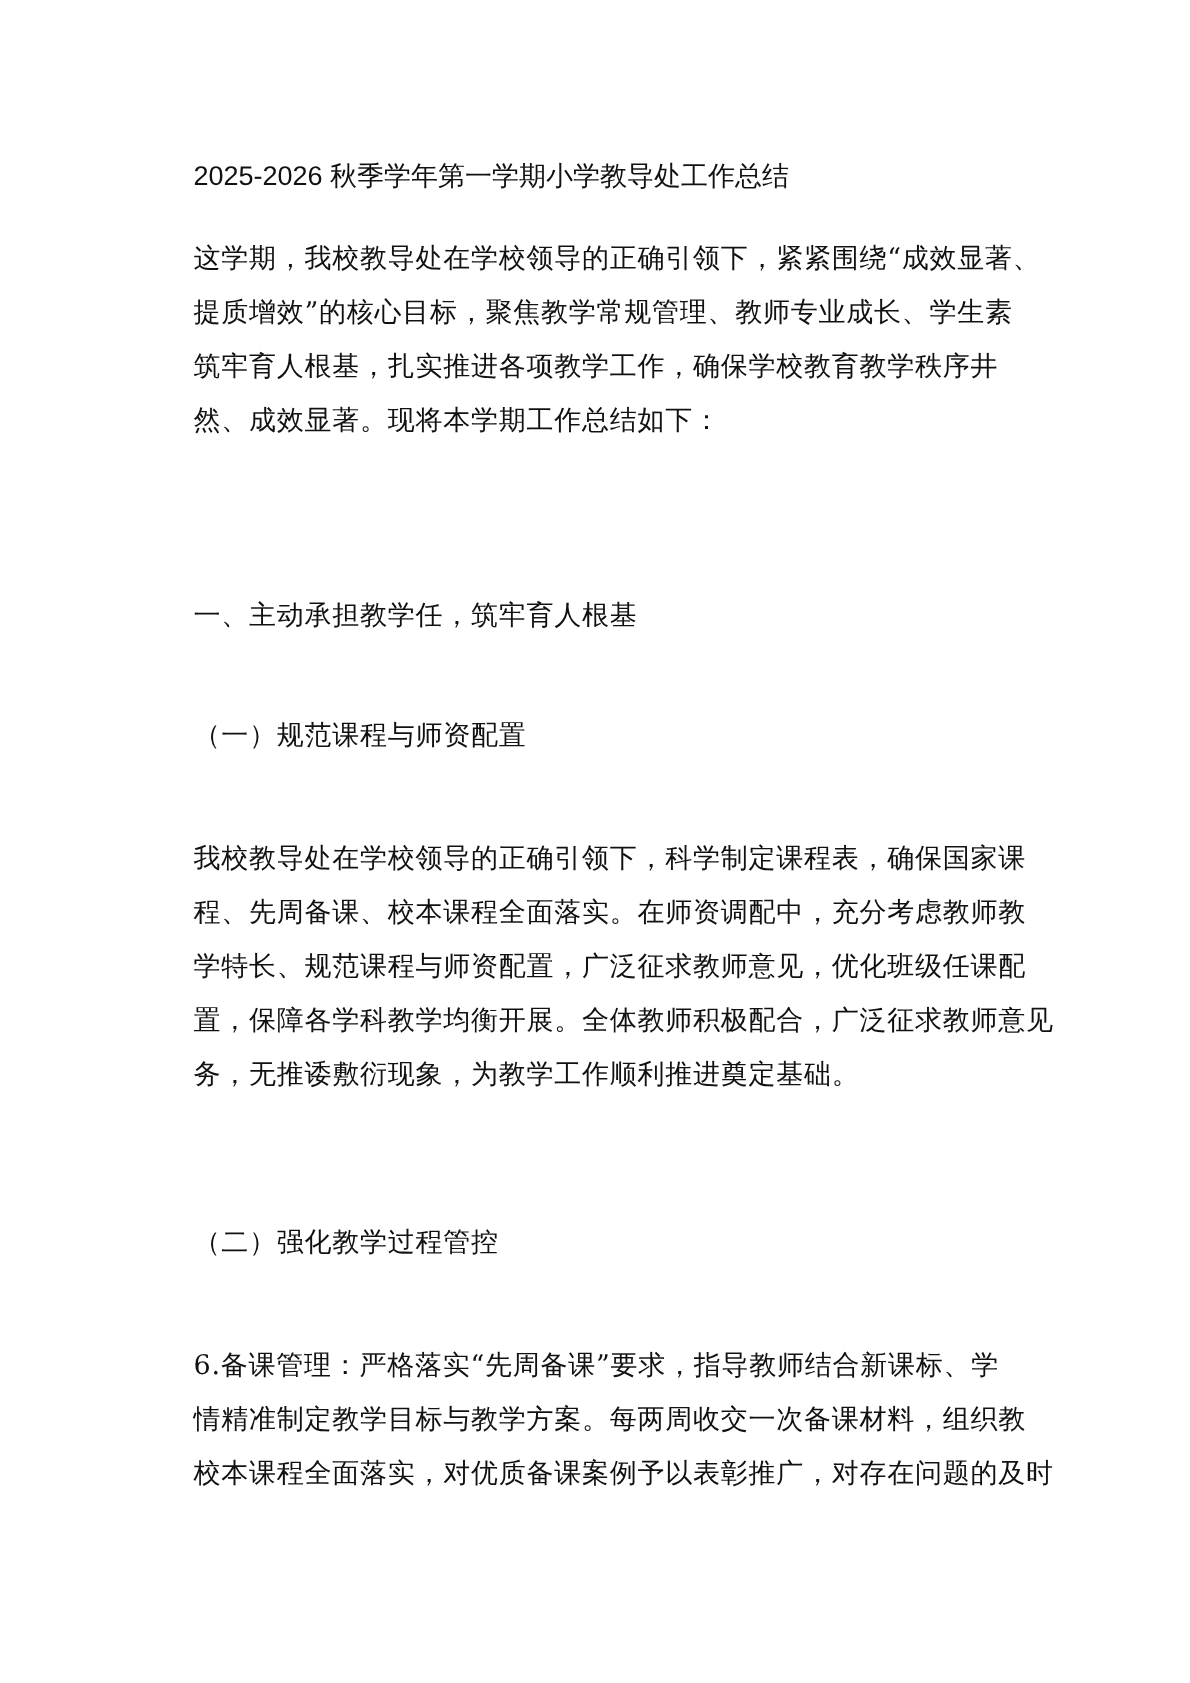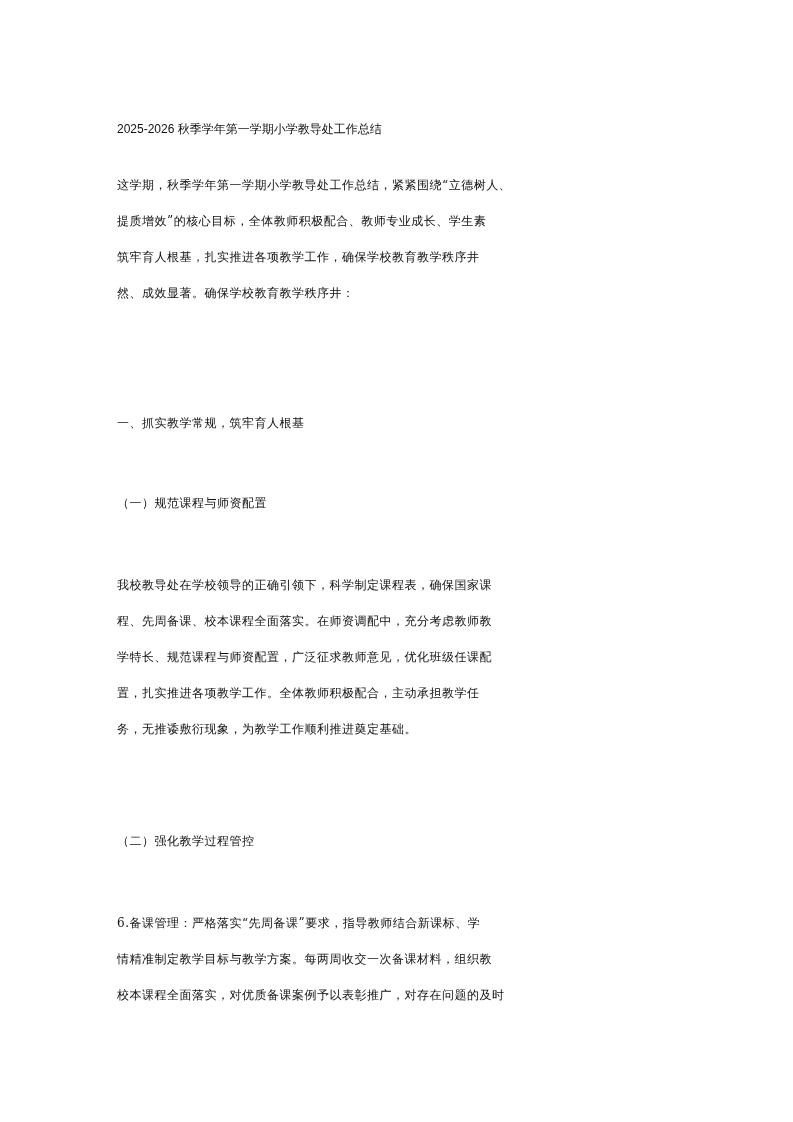--- a/index.html
+++ b/index.html
@@ -1,40 +1,40 @@
 <!DOCTYPE html>
 <html><head>
 <meta charset="utf-8">
 <style>
   html, body { margin: 0; padding: 0; background: #ffffff; }
   body { width: 793px; height: 1122px; position: relative; overflow: hidden;
          font-family: "DejaVu Serif", serif; color: #111111; }
-  .line { position: absolute; left: 117px; font-size: 12px; line-height: 22px;
-          white-space: nowrap; letter-spacing: 0.5px; margin-top: 12px; }
+  .line { position: absolute; left: 129px; font-size: 18px; line-height: 22px;
+          white-space: nowrap; letter-spacing: 0.5px; }
   .title { font-family: "Liberation Sans", "DejaVu Sans", sans-serif; letter-spacing: 0px; }
 </style>
 </head>
 <body>
 
 <div>
   <div class="line title" style="top:106px">2025-2026 秋季学年第一学期小学教导处工作总结</div>
 
-  <div class="line" style="top:162px">这学期，秋季学年第一学期小学教导处工作总结，紧紧围绕“立德树人、</div>
-  <div class="line" style="top:198px">提质增效”的核心目标，全体教师积极配合、教师专业成长、学生素</div>
+  <div class="line" style="top:162px">这学期，我校教导处在学校领导的正确引领下，紧紧围绕“成效显著、</div>
+  <div class="line" style="top:198px">提质增效”的核心目标，聚焦教学常规管理、教师专业成长、学生素</div>
   <div class="line" style="top:234px">筑牢育人根基，扎实推进各项教学工作，确保学校教育教学秩序井</div>
-  <div class="line" style="top:270px">然、成效显著。确保学校教育教学秩序井：</div>
+  <div class="line" style="top:270px">然、成效显著。现将本学期工作总结如下：</div>
 
-  <div class="line" style="top:400px">一、抓实教学常规，筑牢育人根基</div>
+  <div class="line" style="top:400px">一、主动承担教学任，筑牢育人根基</div>
 
   <div class="line" style="top:480px">（一）规范课程与师资配置</div>
 
   <div class="line" style="top:562px">我校教导处在学校领导的正确引领下，科学制定课程表，确保国家课</div>
   <div class="line" style="top:598px">程、先周备课、校本课程全面落实。在师资调配中，充分考虑教师教</div>
   <div class="line" style="top:634px">学特长、规范课程与师资配置，广泛征求教师意见，优化班级任课配</div>
-  <div class="line" style="top:670px">置，扎实推进各项教学工作。全体教师积极配合，主动承担教学任</div>
+  <div class="line" style="top:670px">置，保障各学科教学均衡开展。全体教师积极配合，广泛征求教师意见</div>
   <div class="line" style="top:706px">务，无推诿敷衍现象，为教学工作顺利推进奠定基础。</div>
 
   <div class="line" style="top:818px">（二）强化教学过程管控</div>
 
   <div class="line" style="top:900px">6.备课管理：严格落实“先周备课”要求，指导教师结合新课标、学</div>
   <div class="line" style="top:936px">情精准制定教学目标与教学方案。每两周收交一次备课材料，组织教</div>
   <div class="line" style="top:972px">校本课程全面落实，对优质备课案例予以表彰推广，对存在问题的及时</div>
 </div>
 
 </body></html>

